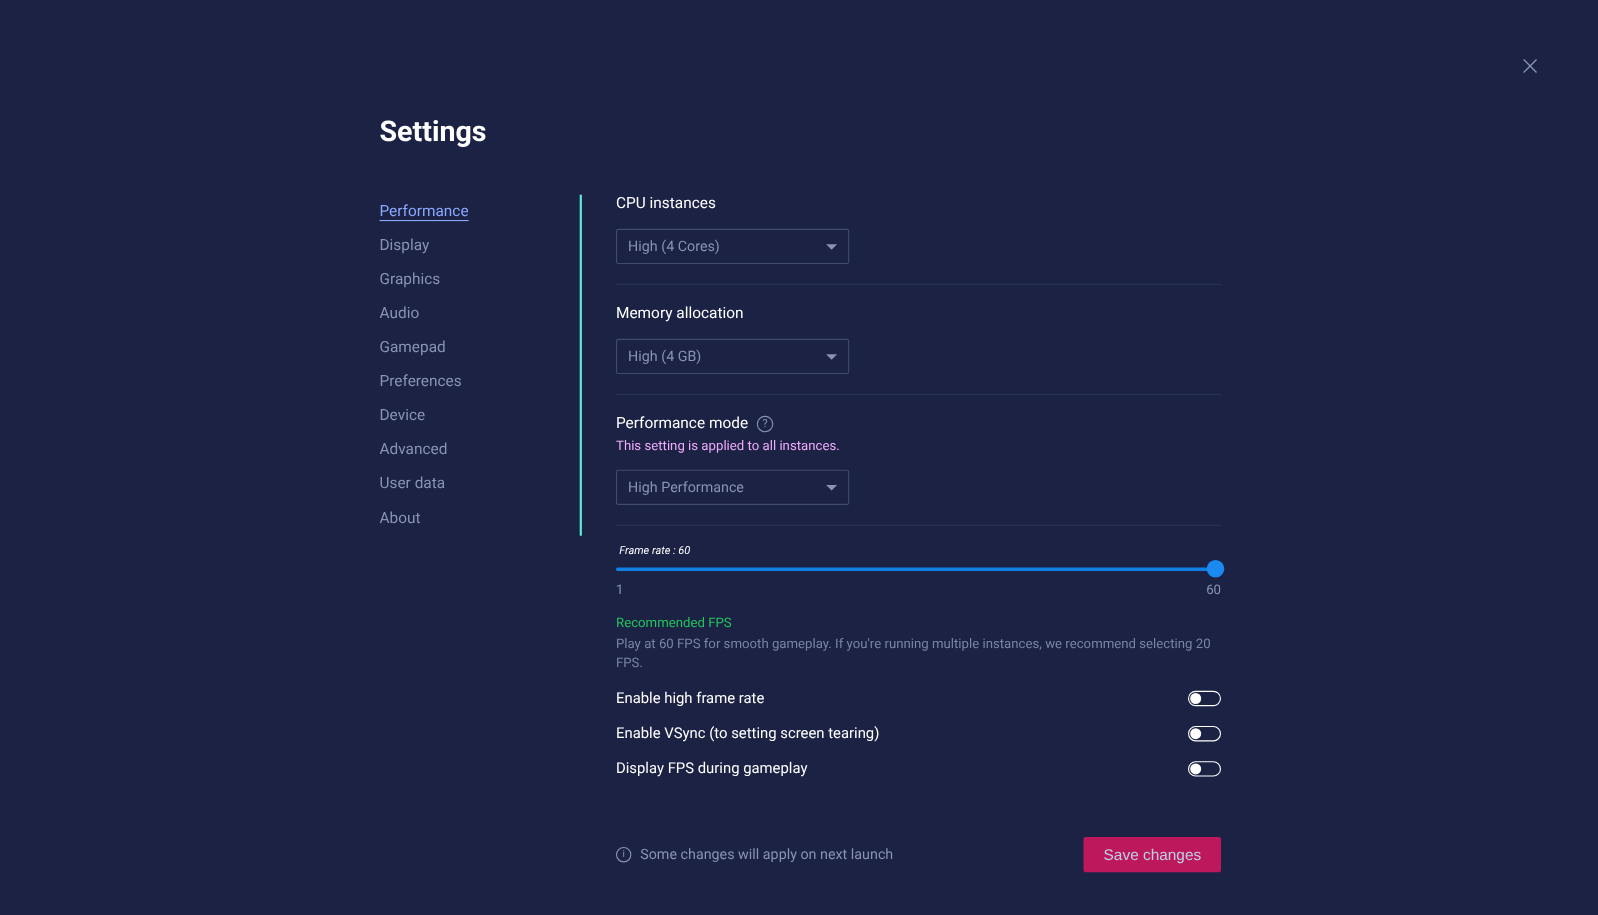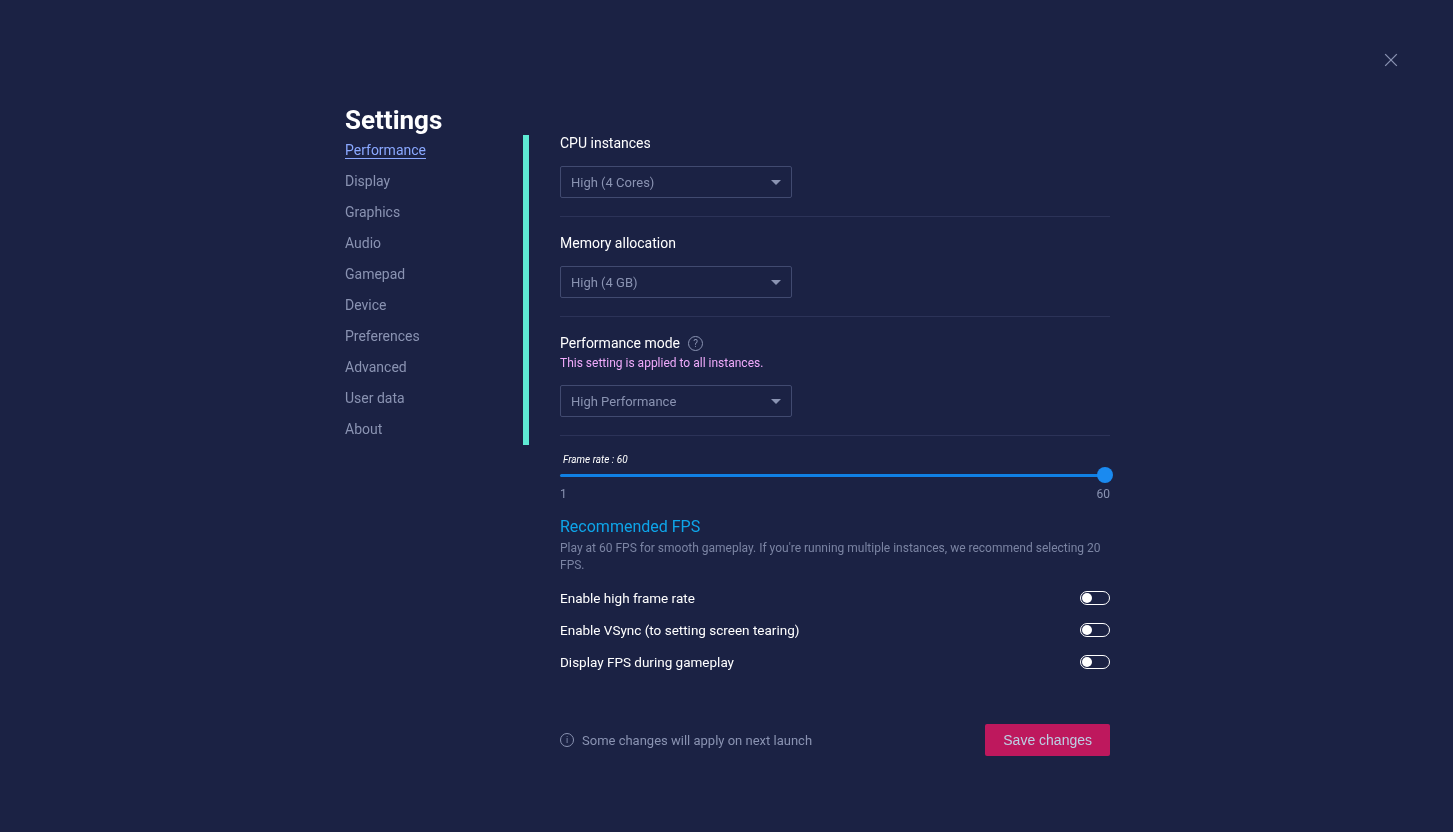--- a/index.html
+++ b/index.html
@@ -28,28 +28,29 @@
   .container {
     position: absolute;
     left: 345px;
     top: 105px;
     width: 765px;
   }
   .page-title {
     font-size: 26px;
     font-weight: 700;
     color: #ffffff;
+    margin-bottom: 42px;
   }
   .content {
     display: flex;
     align-items: flex-start;
   }
   .sidebar {
     width: 184px;
-    border-right: 6px solid #5eead4;
+    border-right: 2px solid #5eead4;
     padding-right: 10px;
   }
   .sidebar-item {
     display: block;
     padding: 6px 0;
     font-size: 14px;
     color: #8a93b2;
     cursor: pointer;
     line-height: 19px;
   }
@@ -81,21 +82,21 @@
     gap: 8px;
   }
   .subtext {
     font-size: 12px;
     color: #f0abfc;
     margin-top: -10px;
     margin-bottom: 15px;
   }
 
   .select {
-    width: 232px;
+    width: 212px;
     height: 32px;
     border: 1px solid #414a70;
     background: #1b2244;
     border-radius: 2px;
     display: flex;
     align-items: center;
     justify-content: space-between;
     padding: 0 10px;
     font-size: 13px;
     color: #8a93b2;
@@ -137,22 +138,22 @@
     background: #1a8af0;
   }
   .slider-labels {
     display: flex;
     justify-content: space-between;
     font-size: 12px;
     color: #8a93b2;
     margin-top: 4px;
   }
   .recommended {
-    font-size: 16px;
-    color: #0ea5e9;
+    font-size: 12px;
+    color: #22c55e;
     margin-top: 16px;
   }
   .recommended-text {
     font-size: 12px;
     color: #7b84a3;
     margin-top: 4px;
     line-height: 17px;
   }
 
   .toggle-row {
@@ -240,22 +241,22 @@
 <div class="container">
   <h1 class="page-title">Settings</h1>
 
   <div class="content">
     <nav class="sidebar" id="sidebar">
         <a class="sidebar-item active"><span>Performance</span></a>
         <a class="sidebar-item"><span>Display</span></a>
         <a class="sidebar-item"><span>Graphics</span></a>
         <a class="sidebar-item"><span>Audio</span></a>
         <a class="sidebar-item"><span>Gamepad</span></a>
+        <a class="sidebar-item"><span>Preferences</span></a>
         <a class="sidebar-item"><span>Device</span></a>
-        <a class="sidebar-item"><span>Preferences</span></a>
         <a class="sidebar-item"><span>Advanced</span></a>
         <a class="sidebar-item"><span>User data</span></a>
         <a class="sidebar-item"><span>About</span></a>
       </nav>
 
     <div class="main">
 
       <div class="section">
         <div class="section-label">CPU instances</div>
         <div class="select">

